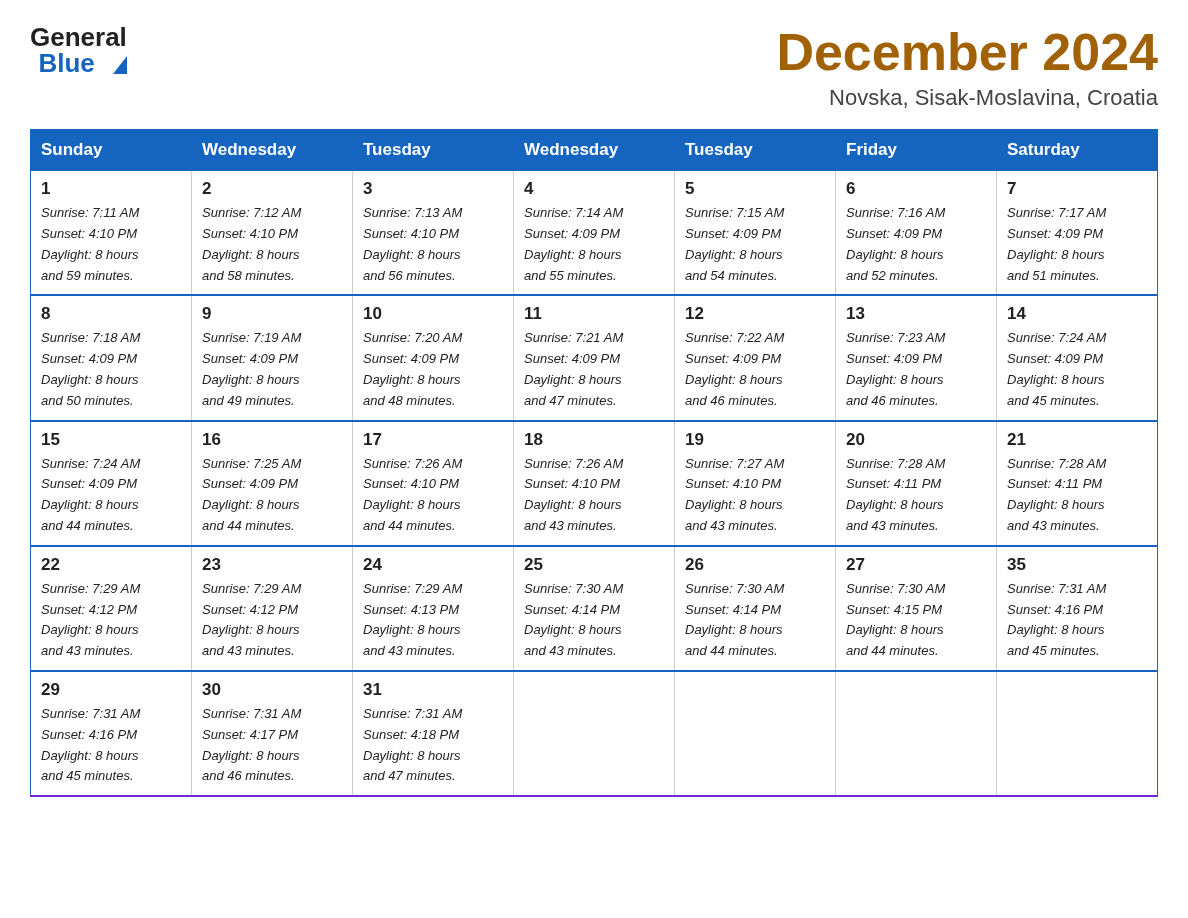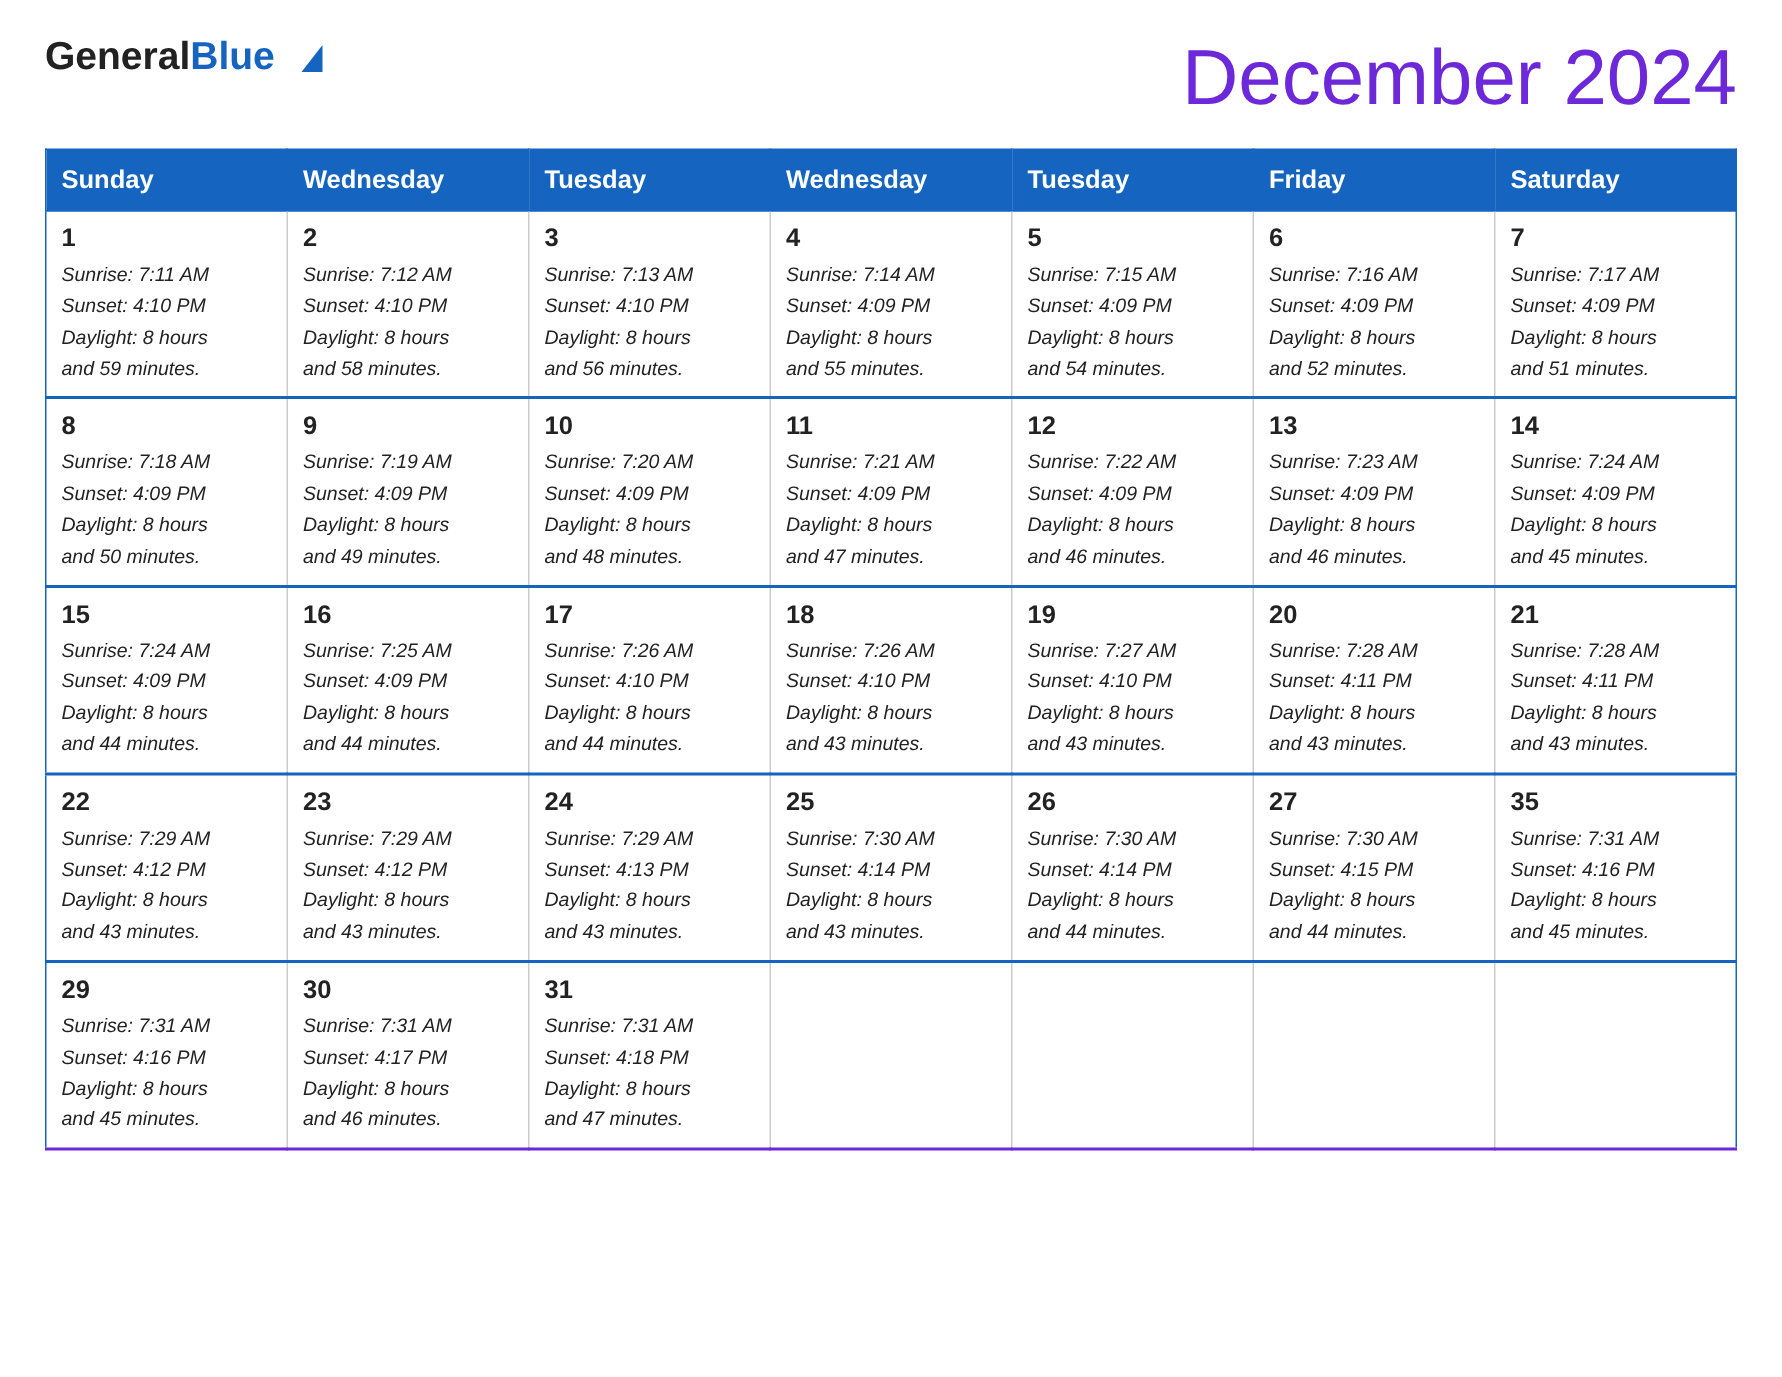--- a/index.html
+++ b/index.html
@@ -12,21 +12,21 @@
       min-height: 918px;
     }
     .header-row {
       display: flex;
       align-items: flex-start;
       justify-content: space-between;
       margin-bottom: 18px;
     }
     .logo {
       display: flex;
-      flex-direction: row;
+      flex-direction: column;
       align-items: flex-end;
     }
     .logo-general {
       font-size: 26px;
       font-weight: bold;
       color: #222;
       line-height: 1;
     }
     .logo-blue {
       font-size: 26px;
@@ -45,22 +45,22 @@
       display: inline-block;
       margin-left: 2px;
       position: relative;
       top: 2px;
     }
     .title-block {
       text-align: right;
     }
     .month-title {
       font-size: 52px;
-      font-weight: normal;
-      color: #6d28d9;
+      font-weight: bold;
+      color: #a16207;
       line-height: 1.1;
     }
     .location-title {
       font-size: 22px;
       color: #444;
       margin-top: 4px;
     }
     table {
       width: 100%;
       border-collapse: collapse;
@@ -122,20 +122,21 @@
 <div class="header-row">
   <div class="logo">
     <span class="logo-general">General</span>
     <span class="logo-blue">
       <span>Blue</span>
         <span class="logo-triangle"></span>
     </span>
   </div>
   <div class="title-block">
     <div class="month-title">December 2024</div>
+    <div class="location-title">Novska, Sisak-Moslavina, Croatia</div>
   </div>
 </div>
 
 <table>
   <thead>
     <tr>
       <th>Sunday</th>
       <th>Wednesday</th>
       <th>Tuesday</th>
       <th>Wednesday</th>

